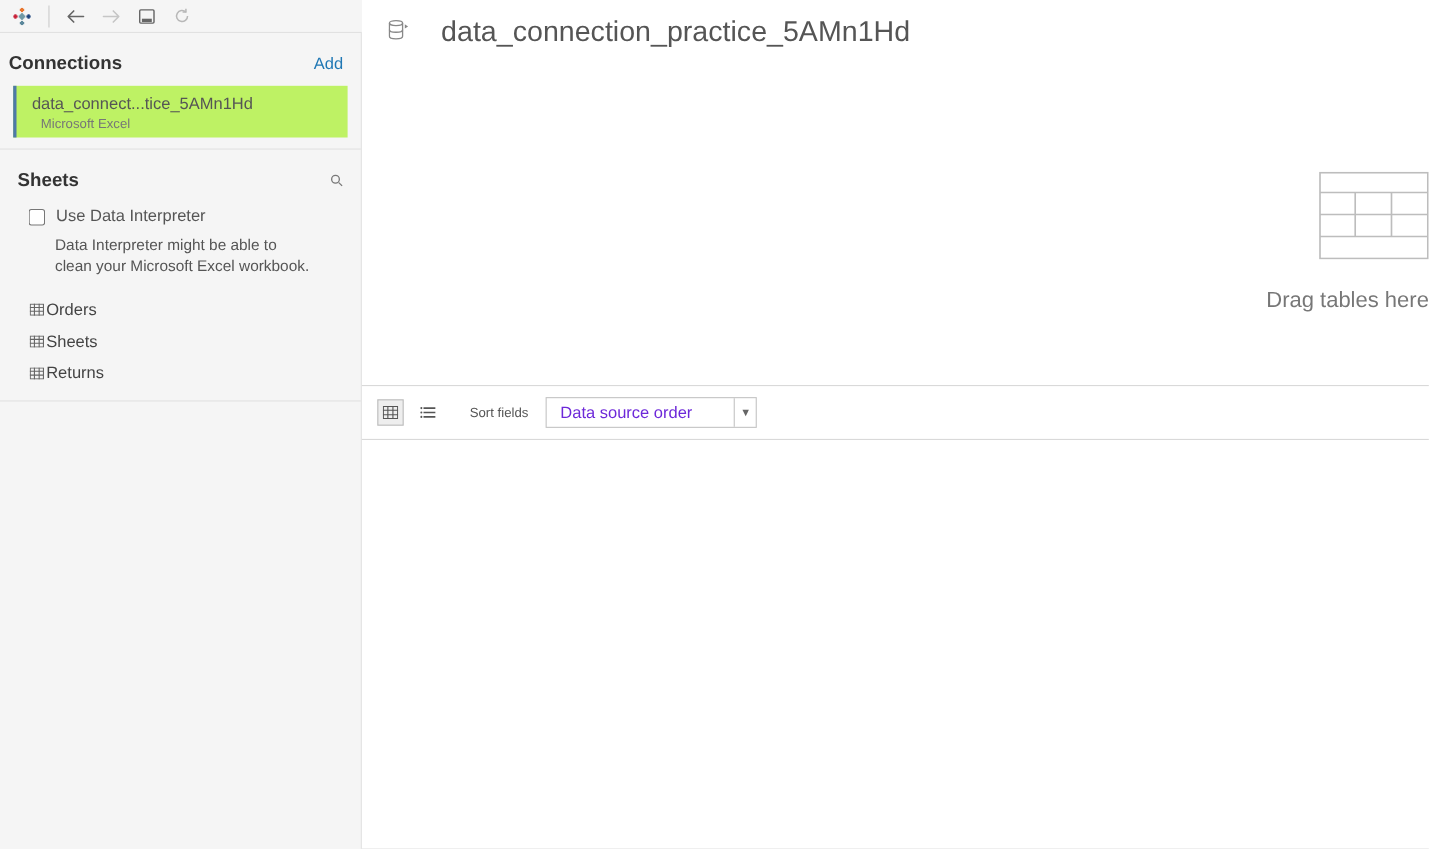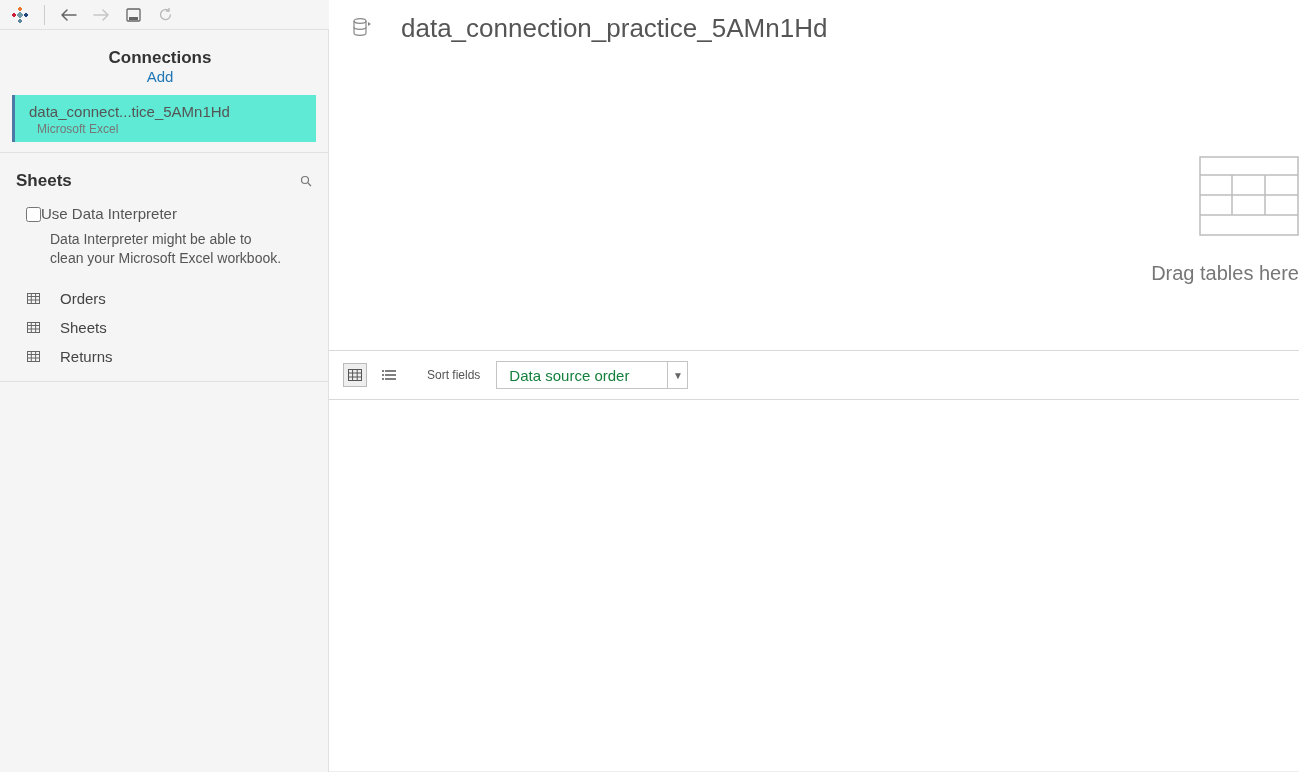--- a/index.html
+++ b/index.html
@@ -51,34 +51,33 @@
     display: flex;
     flex-direction: column;
     margin-top: -30px;
     padding-top: 30px;
   }
   .section-header {
     display: flex;
     align-items: center;
     justify-content: space-between;
     padding: 18px 16px 10px 8px;
-    flex-direction: column;
   }
   .section-header h2 {
     font-size: 17px;
     font-weight: 600;
     color: #333;
   }
   .add-link {
     color: #1f77b4;
     font-size: 15px;
     cursor: pointer;
   }
   .connection-item {
-    background: #5eead4;
+    background: #bef264;
     border-left: 3px solid #4e79a7;
     margin: 0 12px 10px 12px;
     padding: 8px 14px 6px 14px;
     cursor: pointer;
   }
   .connection-item .conn-name {
     font-size: 15px;
     color: #555;
   }
   .connection-item .conn-type {
@@ -103,20 +102,21 @@
   }
   .search-icon {
     color: #777;
     font-size: 12px;
     cursor: pointer;
   }
   .interpreter-row {
     display: flex;
     align-items: center;
     padding: 8px 16px 4px 26px;
+    gap: 10px;
   }
   .interpreter-row input[type="checkbox"] {
     width: 15px; height: 15px;
     margin-top: 2px;
     accent-color: #999;
   }
   .interpreter-row label {
     font-size: 15px;
     color: #555;
     cursor: pointer;
@@ -126,21 +126,21 @@
     color: #555;
     padding: 4px 40px 12px 50px;
     line-height: 1.35;
   }
   .sheet-list {
     padding: 4px 0;
   }
   .sheet-item {
     display: flex;
     align-items: center;
-    gap: 20px;
+    gap: 2px;
     padding: 6px 16px 6px 26px;
     cursor: pointer;
     font-size: 15px;
     color: #444;
   }
   .sheet-item .icon {
     width: 14px; height: 14px;
     display: flex; align-items: center; justify-content: center;
     color: #666;
   }
@@ -231,21 +231,21 @@
   .sort-select {
     display: flex;
     align-items: center;
     border: 1px solid #c4c4c4;
     height: 28px;
     margin-left: 6px;
   }
   .sort-select .sel-text {
     padding: 0 12px;
     font-size: 15px;
-    color: #15803d;
+    color: #6d28d9;
     min-width: 170px;
   }
   .sort-select .sel-caret {
     border-left: 1px solid #c4c4c4;
     width: 20px;
     display: flex; align-items: center; justify-content: center;
     color: #666;
     font-size: 10px;
     height: 100%;
   }

